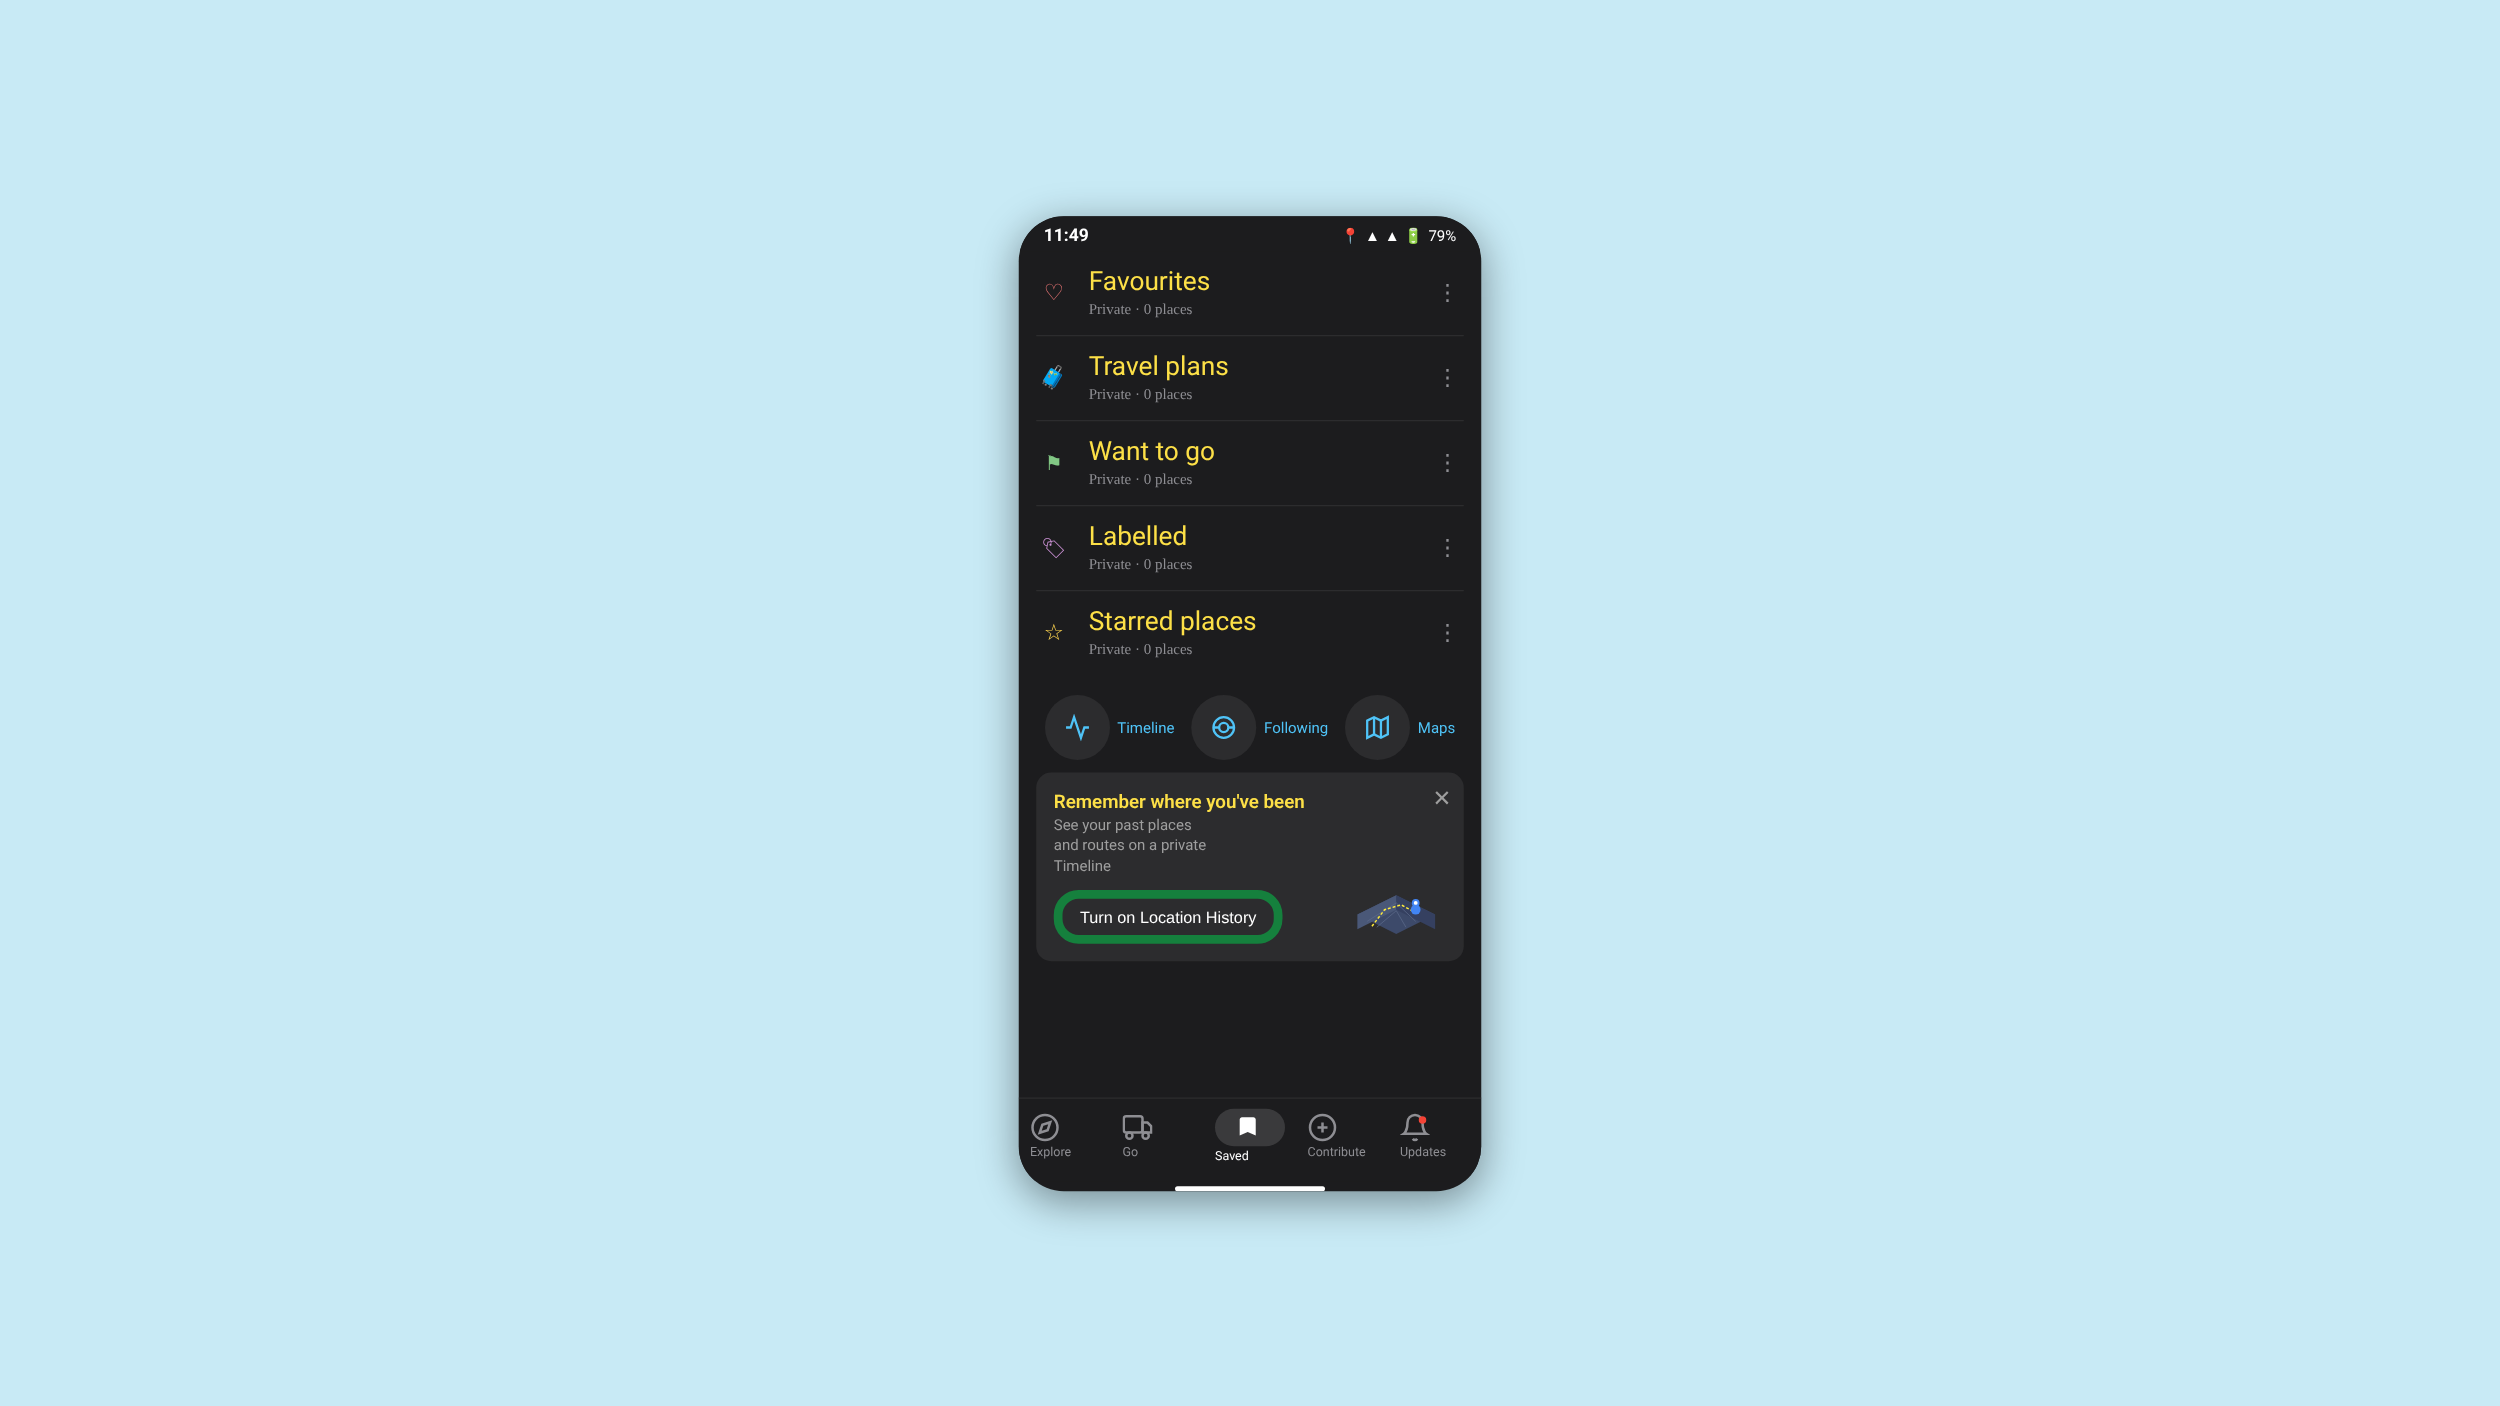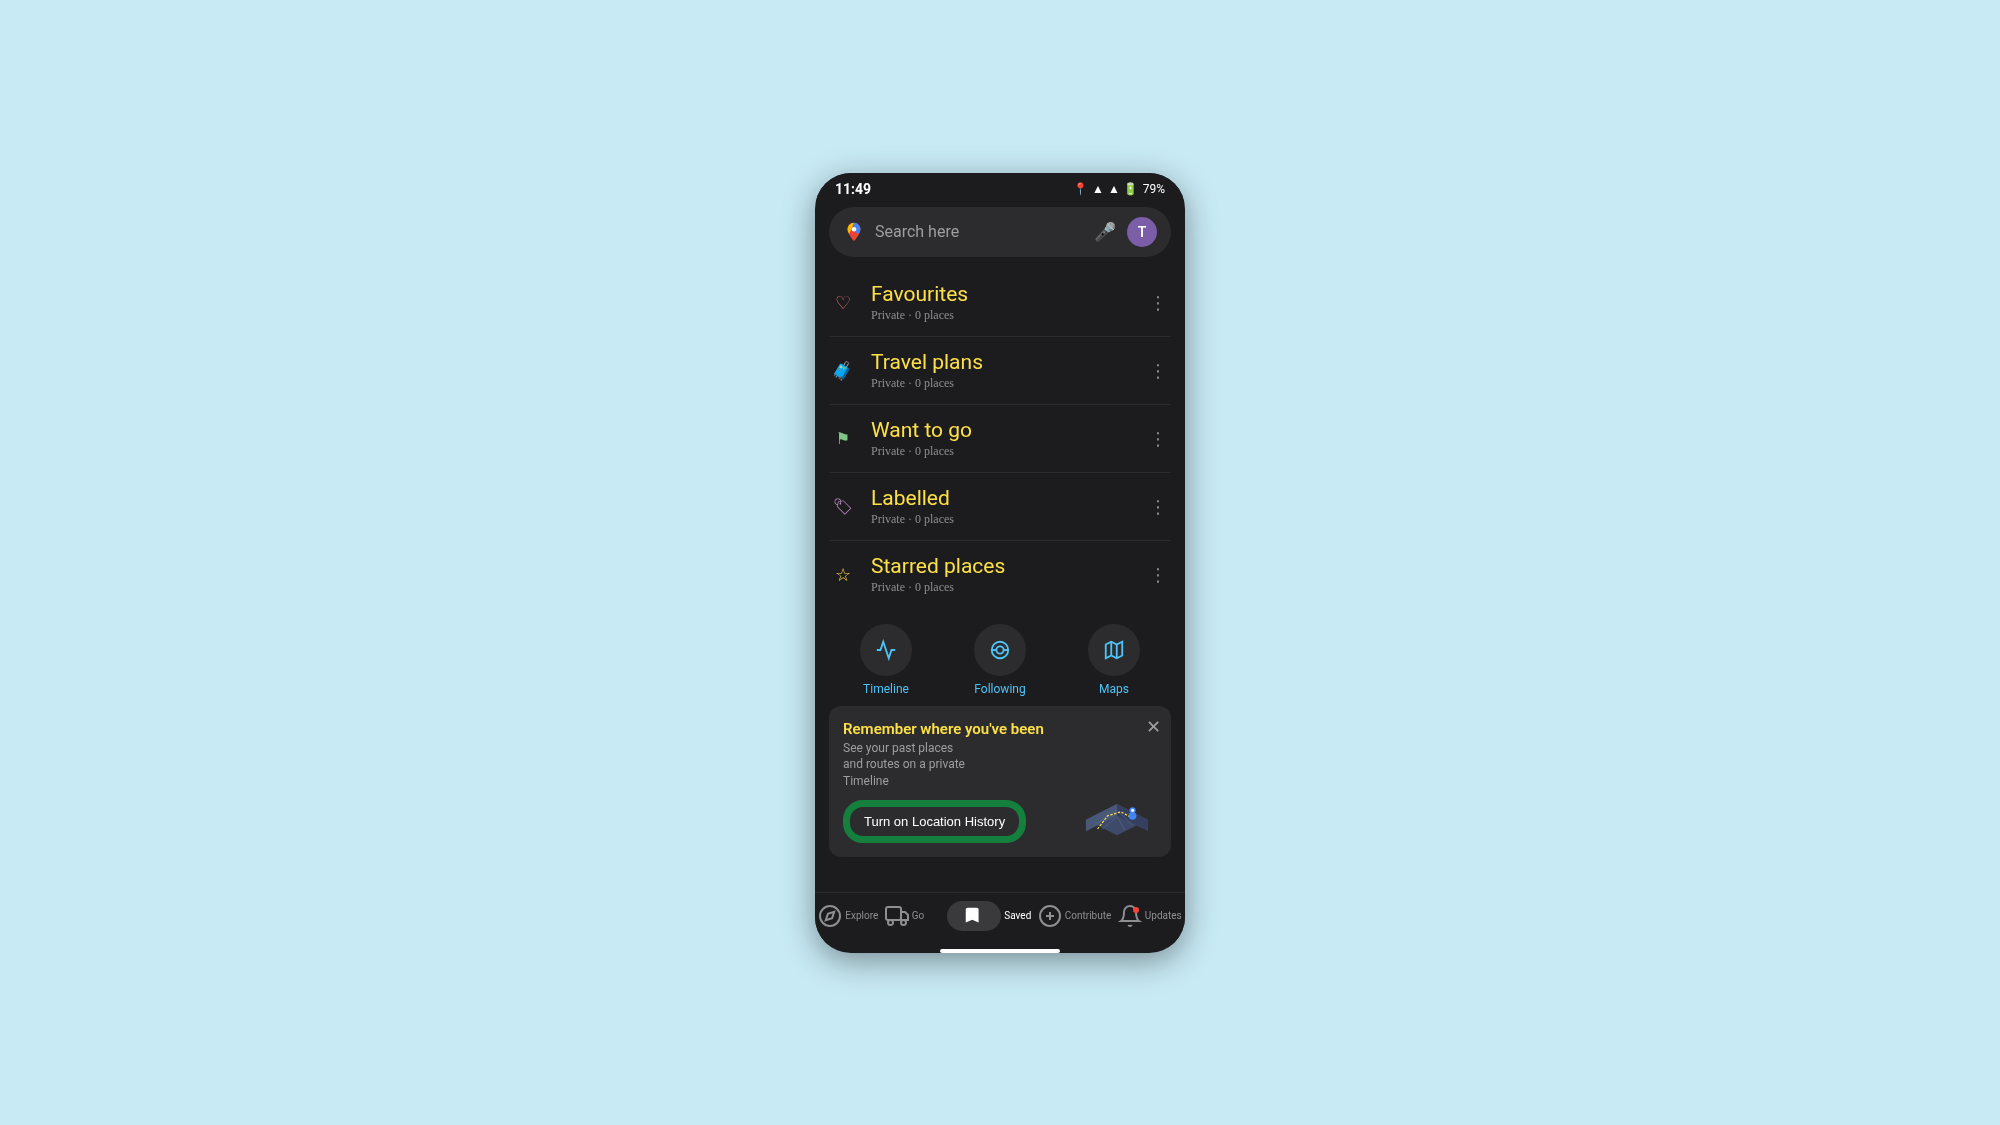--- a/index.html
+++ b/index.html
@@ -148,21 +148,20 @@
       padding: 4px;
     }
     
     .action-row {
       display: flex;
       justify-content: space-around;
       padding: 16px 0 10px;
     }
     .action-btn {
       display: flex;
-      flex-direction: column;
       align-items: center;
       gap: 6px;
       cursor: pointer;
     }
     .action-circle {
       width: 52px;
       height: 52px;
       border-radius: 50%;
       background: #2c2c2e;
       display: flex;
@@ -230,21 +229,21 @@
     .bottom-nav {
       display: flex;
       justify-content: space-around;
       align-items: center;
       background: #1c1c1e;
       padding: 8px 0 14px;
       border-top: 1px solid #2c2c2e;
     }
     .nav-item {
       display: flex;
-      align-items: center;
+      flex-direction: column;
       gap: 3px;
       cursor: pointer;
       min-width: 56px;
     }
     .nav-label {
       font-size: 10px;
       color: #8e8e93;
     }
     .nav-label.active {
       color: #fff;
@@ -274,31 +273,20 @@
     <span class="status-time">11:49</span>
     <div class="status-icons">
       <span>📍</span>
       <span>▲</span>
       <span>▲</span>
       <span>🔋</span>
       <span>79%</span>
     </div>
   </div>
 
-  <div class="search-bar">
-    <svg class="maps-logo" viewBox="0 0 24 24">
-      <path d="M12 2C8.13 2 5 5.13 5 9c0 5.25 7 13 7 13s7-7.75 7-13c0-3.87-3.13-7-7-7z" fill="#EA4335"></path>
-      <path d="M12 2C8.13 2 5 5.13 5 9c0 1.9.7 3.63 1.85 4.95L12 2z" fill="#FBBC04"></path>
-      <path d="M12 2v7l4.12 5.73A6.97 6.97 0 0019 9c0-3.87-3.13-7-7-7z" fill="#4285F4"></path>
-      <circle cx="12" cy="9" r="2.5" fill="#fff"></circle>
-    </svg>
-    <span class="search-text">Search here</span>
-    <span class="mic-icon">🎤</span>
-    <div class="avatar">T</div>
-  </div>
 
   <div class="main-content">
 
 
     <div>
 
       <div class="list-item">
         <div class="list-icon" style="color:#e57373;">♡</div>
         <div class="list-info">
           <div class="list-name">Favourites</div>

